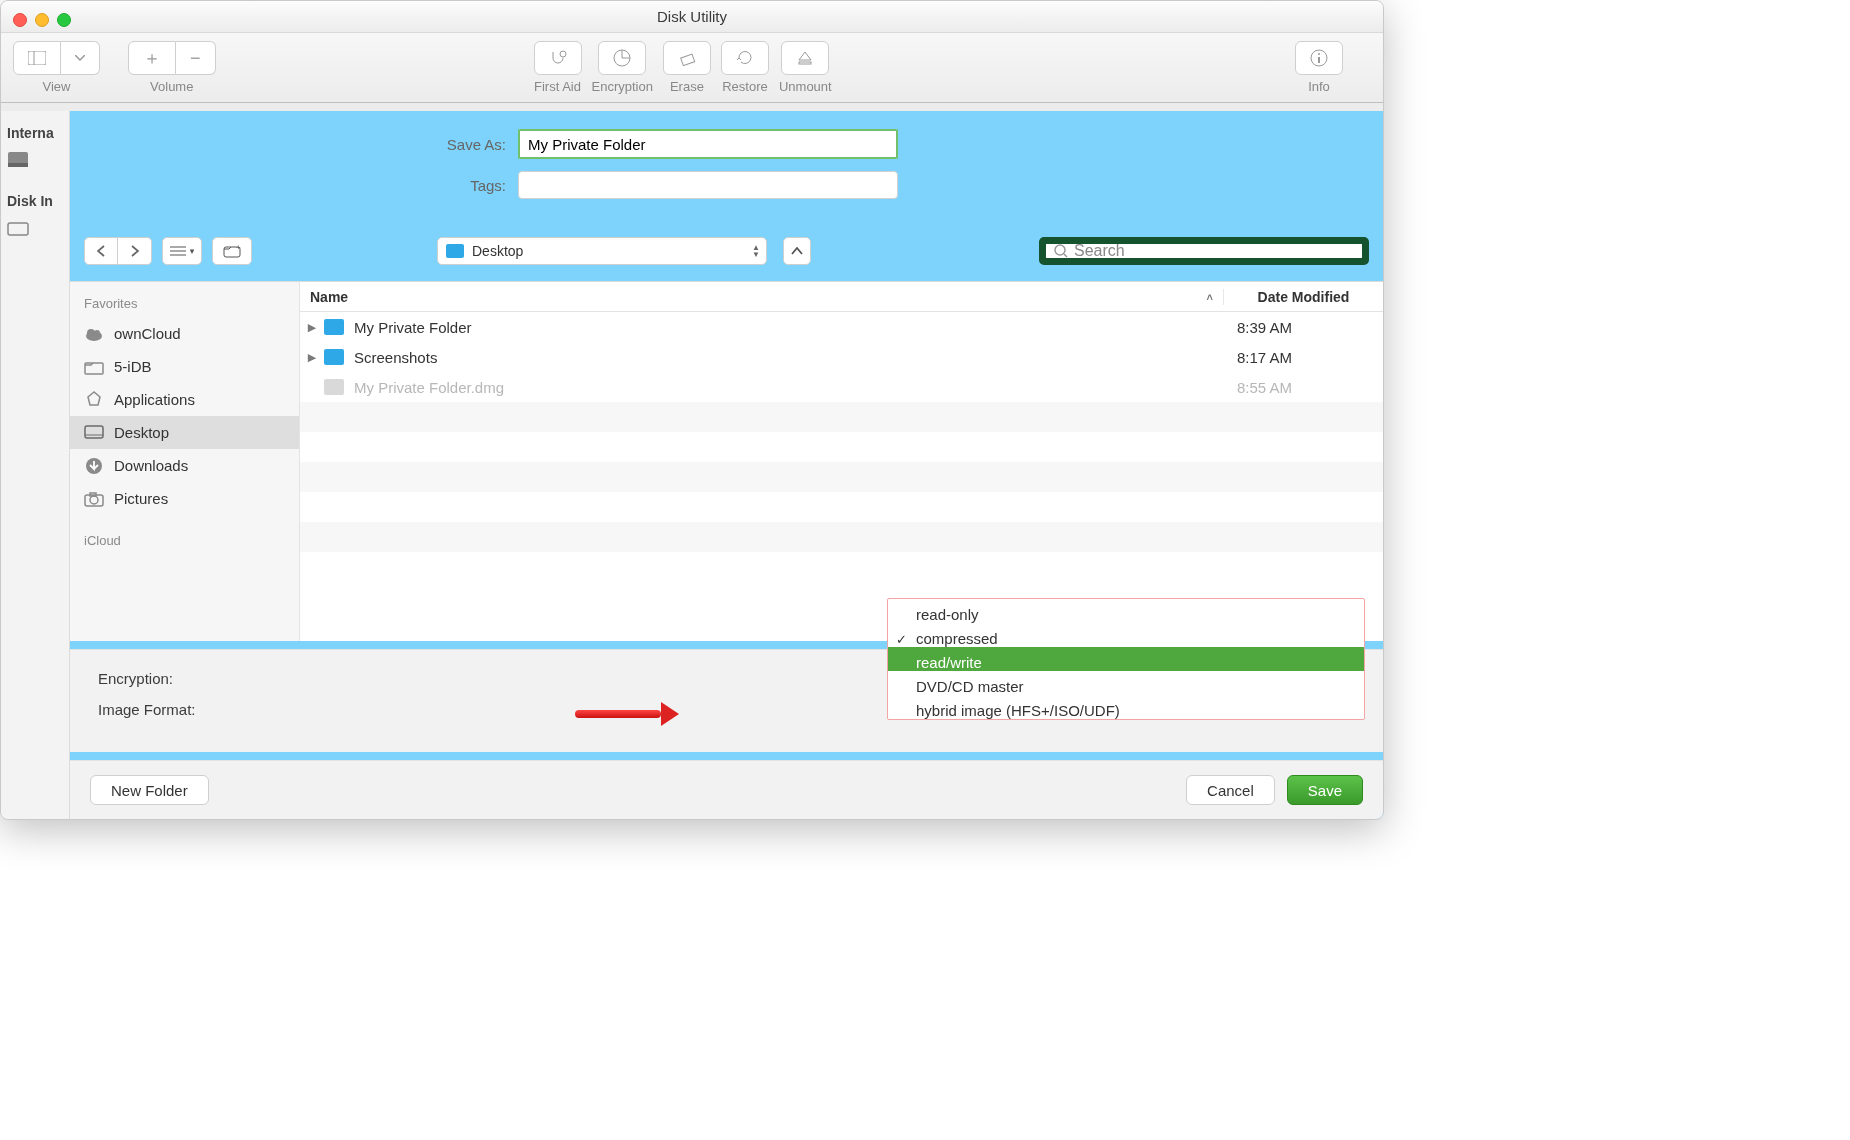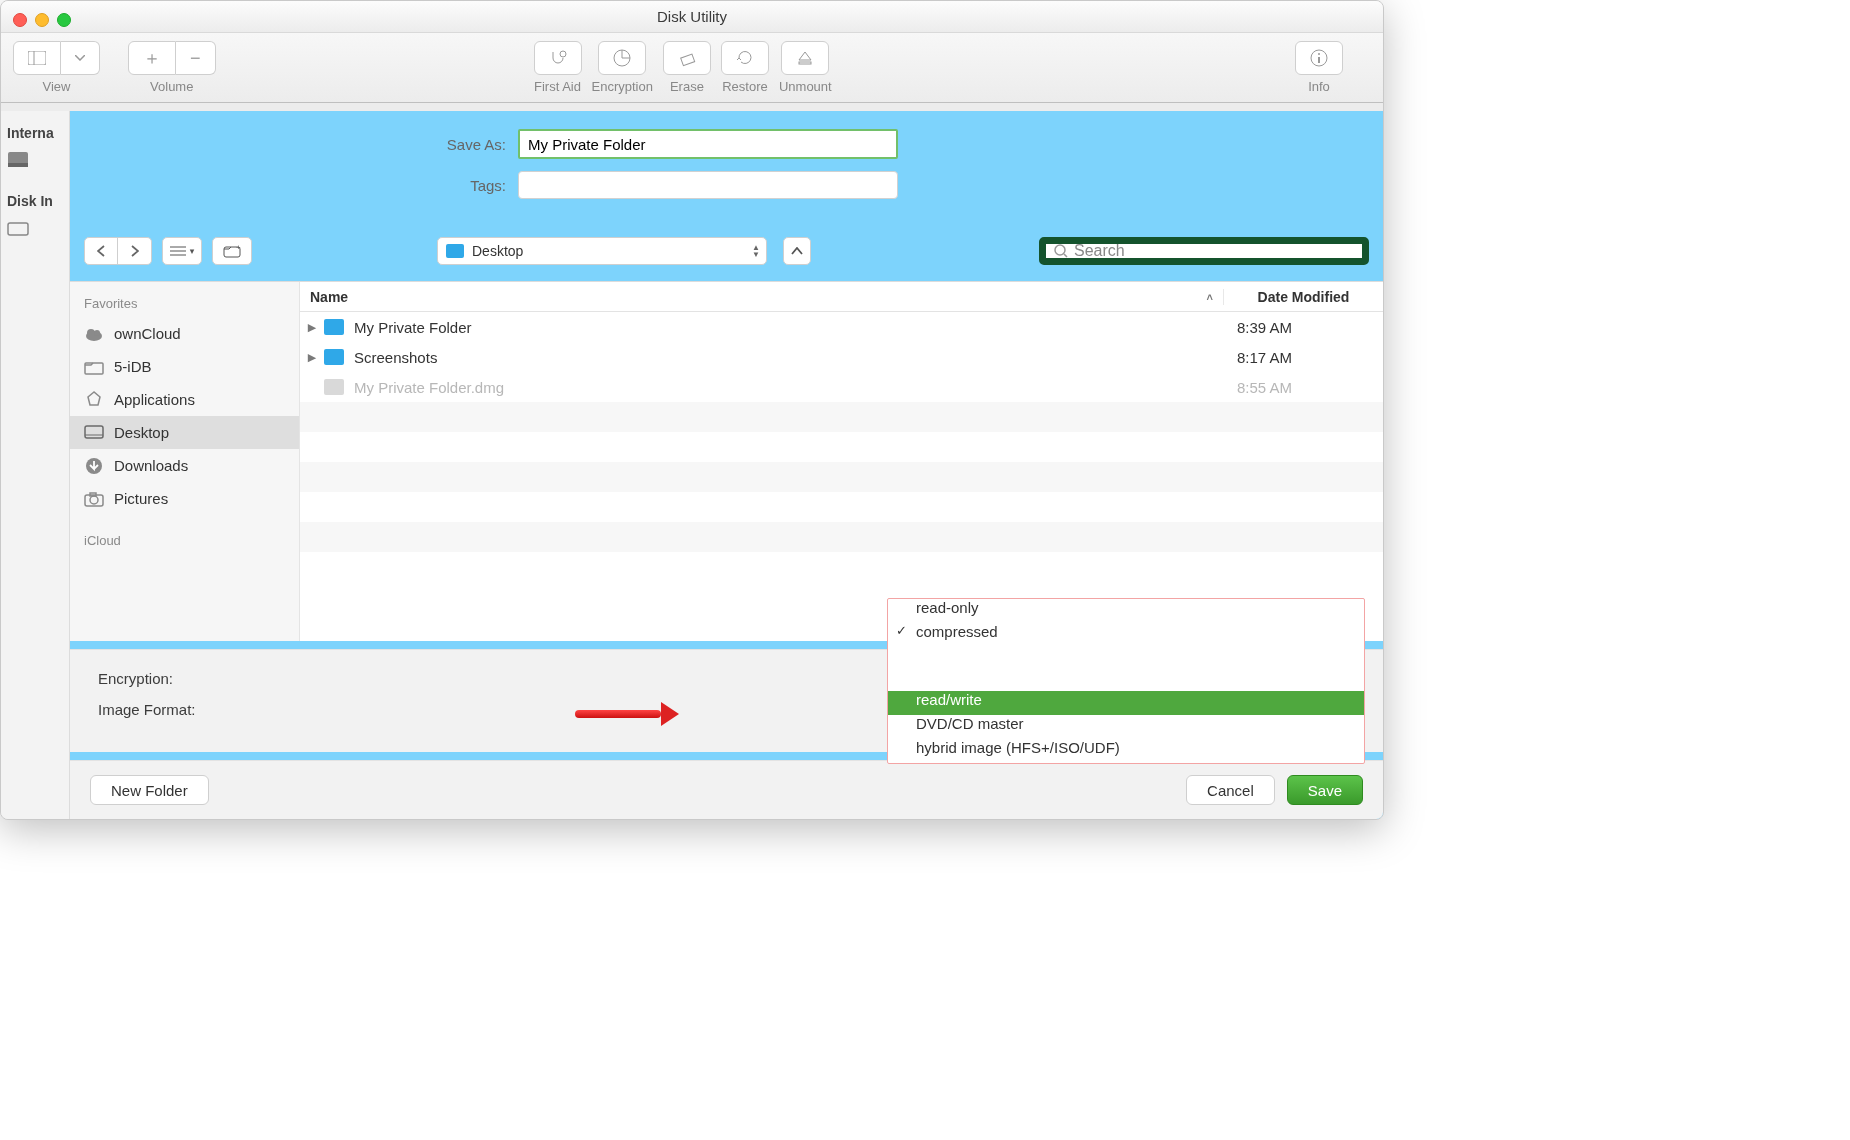--- a/index.html
+++ b/index.html
@@ -78,22 +78,22 @@
 .filerow .fdate{width:160px;padding-left:14px;}
 .striped{background:#f7f7f7;}
 
 
 .formarea{background:#f2f2f2;border-top:1px solid #e3e3e3;padding:20px 28px 20px;position:relative;}
 .optrow{display:flex;align-items:center;margin-bottom:14px;}
 .optrow .olabel{width:700px;padding-right:14px;font-size:15px;color:#3c3c3c;}
 
 
 .ddmenu{position:absolute;top:-52px;right:18px;width:478px;border:1px solid #f3a4a4;background:#fff;border-radius:2px;overflow:hidden;font-size:15px;}
-.dditem{height:24px;display:flex;align-items:flex-start;padding:0 12px 0 28px;position:relative;color:#333;}
-.dditem.sel{background:#4fa83e;color:#fff;margin-top:44px;}
+.dditem{height:24px;display:flex;align-items:flex-end;padding:0 12px 0 28px;position:relative;color:#333;}
+.dditem.sel{background:#4fa83e;color:#fff;}
 .dditem .chk{position:absolute;left:8px;font-size:13px;}
 
 
 .arrow{position:absolute;left:505px;top:52px;display:flex;align-items:center;}
 .arrow .shaft{width:86px;height:8px;background:linear-gradient(#f44,#c11);border-radius:4px;}
 .arrow .head{width:0;height:0;border-top:12px solid transparent;border-bottom:12px solid transparent;border-left:18px solid #d22;}
 
 
 .sheetfoot{display:flex;align-items:center;padding:14px 20px;background:#f2f2f2;border-top:1px solid #e3e3e3;}
 .macbtn{height:30px;padding:0 20px;border:1px solid #cfcfcf;border-radius:6px;background:#fff;font-size:15px;color:#333;}

